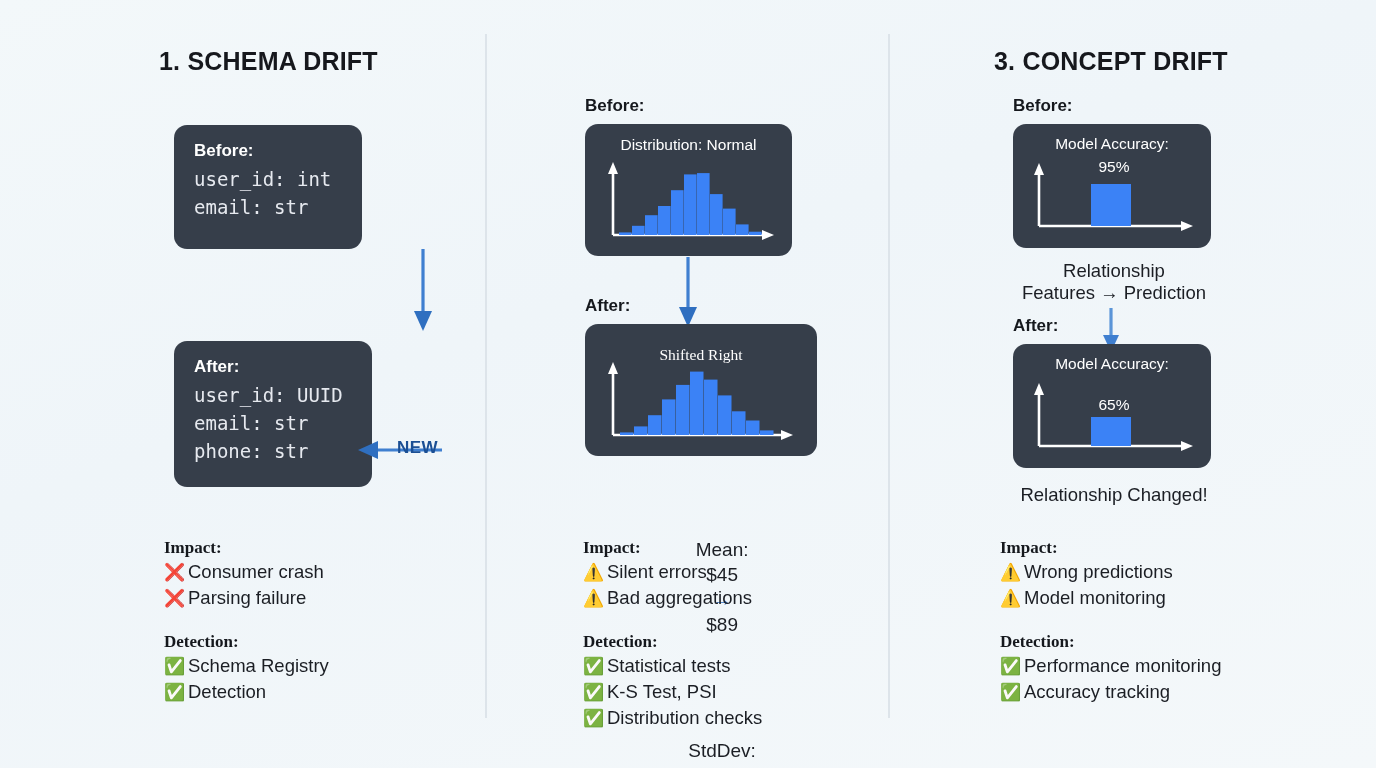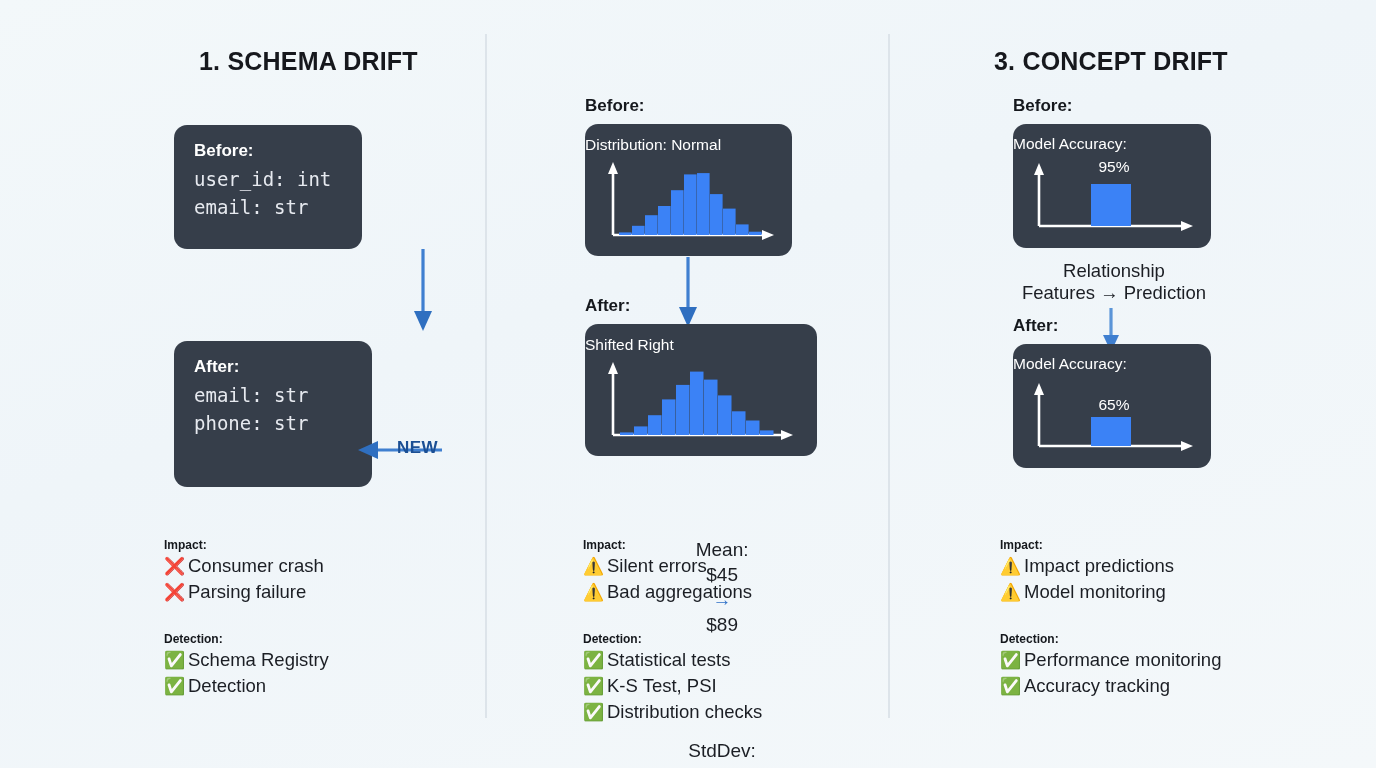--- a/index.html
+++ b/index.html
@@ -40,21 +40,21 @@
 
   .col-title {
     position: absolute;
     top: 47px;
     font-size: 25px;
     font-weight: bold;
     letter-spacing: 0.2px;
     color: #16181d;
     white-space: nowrap;
   }
-  .col1 .col-title { left: 4px; margin-left: 40px; }
+  .col1 .col-title { left: 4px; }
   .col2 .col-title { left: 13px; }
   .col3 .col-title { left: 9px; }
 
   .stage-label {
     position: absolute;
     font-size: 17px;
     font-weight: bold;
     color: #15181d;
   }
 
@@ -94,36 +94,37 @@
     font-size: 17px;
     font-weight: bold;
     color: #1b4f94;
     letter-spacing: 0.5px;
   }
 
   
   .chartbox .chart-title {
     position: absolute;
     left: 0; right: 0;
-    text-align: left;
+    text-align: center;
     color: #ffffff;
     font-size: 15.5px;
     font-family: "Liberation Sans", sans-serif;
   }
   .plot {
     position: absolute;
   }
 
   
   .list-block { position: absolute; }
   .list-head {
-    font-size: 12px;
+    font-size: 17px;
     font-weight: bold;
     color: #15181d;
     margin-bottom: 1px;
+    font-family: Liberation Serif, serif;
   }
   .list-row {
     display: flex;
     align-items: center;
     font-size: 18.5px;
     color: #1b1e24;
     line-height: 1.3;
     margin-top: 2px;
   }
   .list-row .glyph {
@@ -182,20 +183,21 @@
 
     <div class="v-arrow" style="left:256px; top:249px; height:84px;">
       <svg width="24" height="84" viewBox="0 0 24 84">
         <line x1="12" y1="0" x2="12" y2="68" stroke="#3f7fd0" stroke-width="3.2"></line>
         <polygon points="12,82 3,62 21,62" fill="#2f6fc0"></polygon>
       </svg>
     </div>
 
     <div class="darkbox codebox" style="left:19px; top:341px; width:198px; height:146px;">
       <div class="ttl">After:</div>
+      <div class="line">user_id: UUID</div>
       <div class="line">email: str</div>
       <div class="line">phone: str</div>
     </div>
 
     <div style="position:absolute; left:195px; top:438px;">
       <svg width="96" height="24" viewBox="0 0 96 24">
         <line x1="92" y1="12" x2="24" y2="12" stroke="#3f7fd0" stroke-width="3.2"></line>
         <polygon points="8,12 28,3 28,21" fill="#2f6fc0"></polygon>
       </svg>
     </div>
@@ -260,21 +262,21 @@
     <div class="v-arrow" style="left:93px; top:257px; height:72px;">
       <svg width="24" height="72" viewBox="0 0 24 72">
         <line x1="12" y1="0" x2="12" y2="56" stroke="#3f7fd0" stroke-width="3.2"></line>
         <polygon points="12,70 3,50 21,50" fill="#2f6fc0"></polygon>
       </svg>
     </div>
 
     <div class="stage-label" style="left:2px; top:296px;">After:</div>
 
     <div class="darkbox chartbox" style="left:2px; top:324px; width:232px; height:132px;">
-      <div class="chart-title" style="top:12px;">Shifted Right</div>
+      <div class="chart-title" style="top:22px;font-family:Liberation Serif, serif;">Shifted Right</div>
       <div class="plot" style="left:12px; top:35px;">
         <svg width="210" height="90" viewBox="0 0 210 90">
           <line x1="16" y1="10" x2="16" y2="76" stroke="#ffffff" stroke-width="2.6"></line>
           <polygon points="16,3 11,15 21,15" fill="#ffffff"></polygon>
           <line x1="16" y1="76" x2="188" y2="76" stroke="#ffffff" stroke-width="2.6"></line>
           <polygon points="196,76 184,71 184,81" fill="#ffffff"></polygon>
           <g fill="#3b82f6">
             <rect x="23" y="73.4" width="13.5" height="2.6"></rect>
             <rect x="37" y="67.4" width="13.5" height="8.6"></rect>
             <rect x="51" y="56.2" width="13.5" height="19.8"></rect>
@@ -375,26 +377,27 @@
         <svg width="178" height="90" viewBox="0 0 178 90">
           <line x1="14" y1="18" x2="14" y2="74" stroke="#ffffff" stroke-width="2.6"></line>
           <polygon points="14,11 9,23 19,23" fill="#ffffff"></polygon>
           <line x1="14" y1="74" x2="160" y2="74" stroke="#ffffff" stroke-width="2.6"></line>
           <polygon points="168,74 156,69 156,79" fill="#ffffff"></polygon>
           <rect x="66" y="45" width="40" height="29" fill="#3b82f6"></rect>
         </svg>
       </div>
     </div>
 
+    <div class="caption" style="left:0px; top:484px; width:258px;">Relationship Changed!</div>
 
     <div class="list-block" style="left:15px; top:538px;">
       <div class="list-head">Impact:</div>
       <div class="list-row">
         <span class="glyph warn">⚠️</span>
-        <span>Impact predictions</span>
+        <span>Wrong predictions</span>
       </div>
       <div class="list-row">
         <span class="glyph warn">⚠️</span>
         <span>Model monitoring</span>
       </div>
     </div>
 
     <div class="list-block" style="left:15px; top:632px;">
       <div class="list-head">Detection:</div>
       <div class="list-row">

